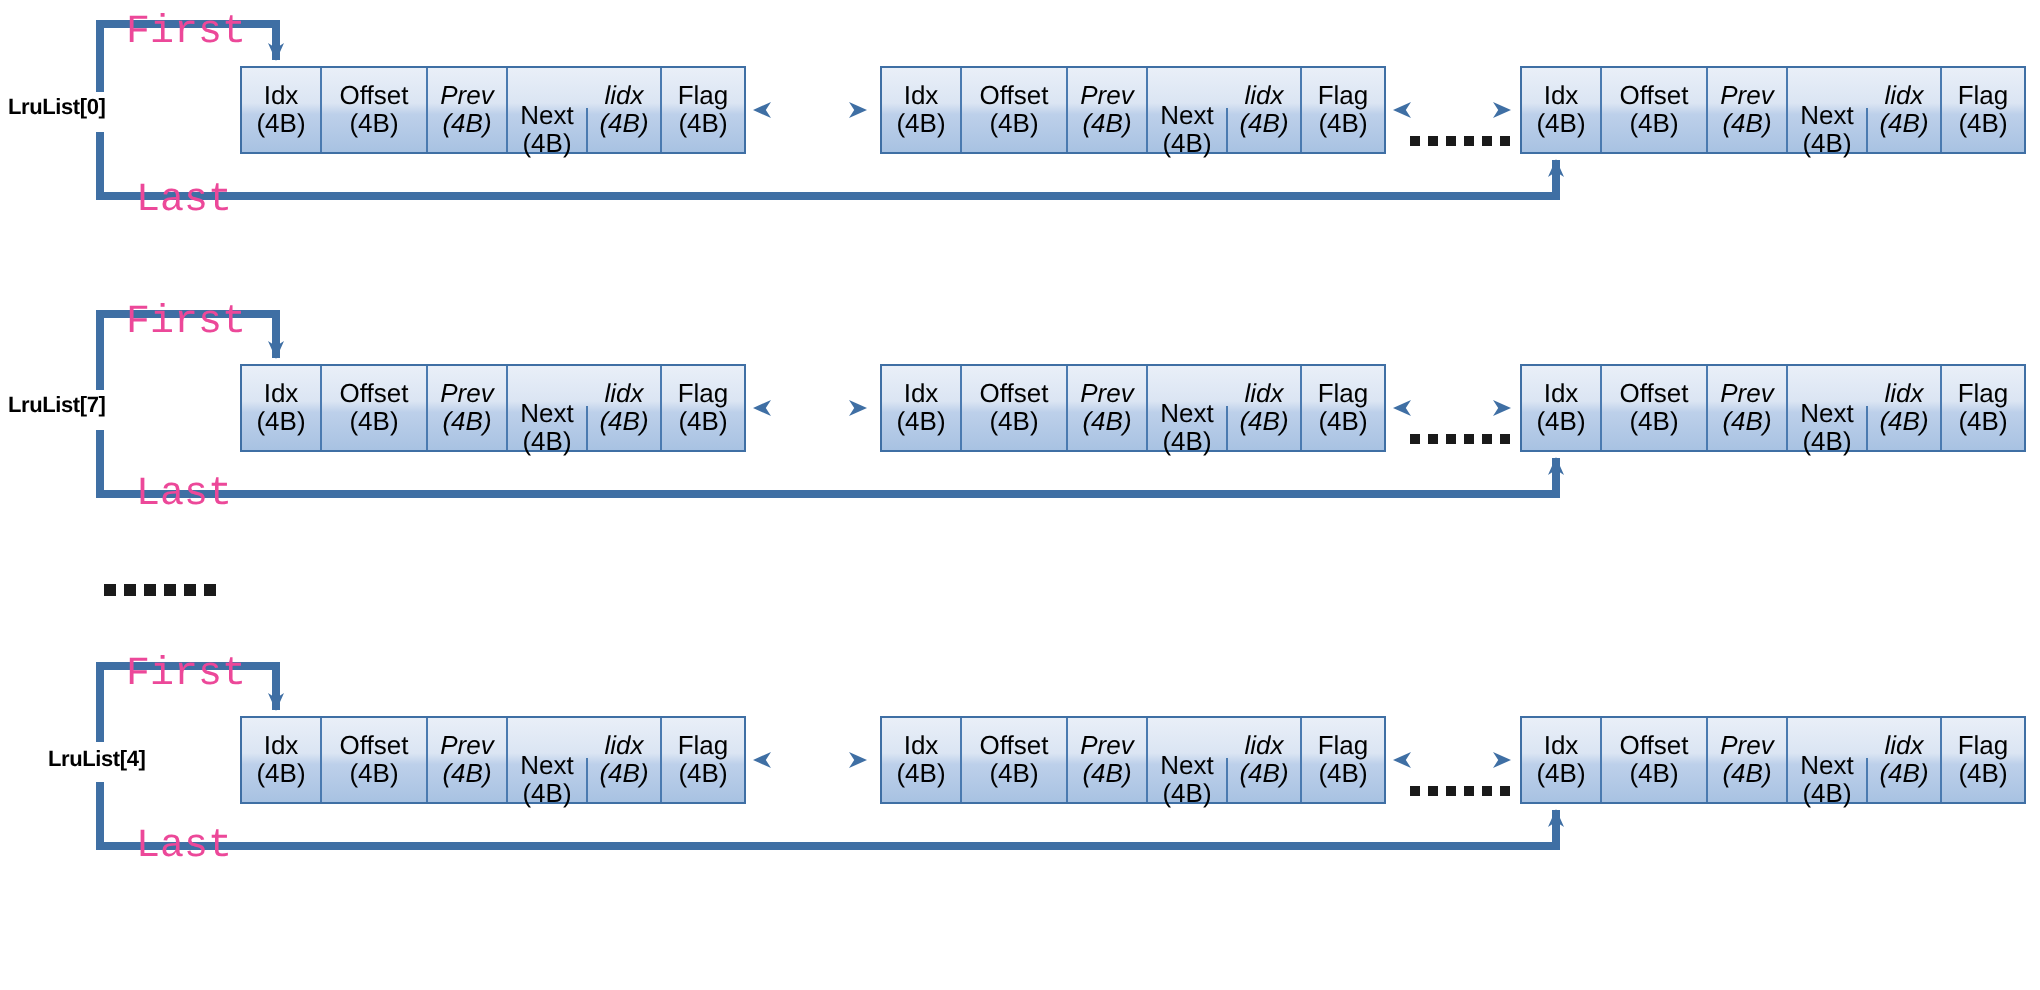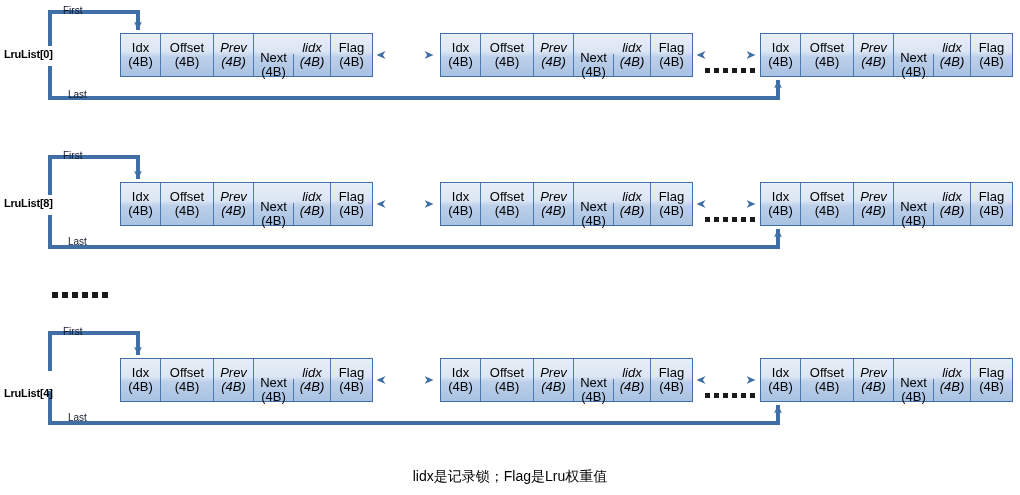--- a/index.html
+++ b/index.html
@@ -40,23 +40,24 @@
     font-size: 11px;
     font-weight: bold;
     letter-spacing: -0.2px;
     white-space: nowrap;
     color: #000;
   }
 
   
   .edge-text {
     position: absolute;
-    font-size: 10px;
-    color: #0f172a;
+    font-size: 20px;
+    color: #ec4899;
     white-space: nowrap;
+    font-family: Liberation Mono, monospace;
   }
 
   
   .node {
     position: absolute;
     height: 44px;
     display: flex;
     border: 1px solid #3f6fa4;
     box-sizing: border-box;
     background: linear-gradient(to bottom, #e9eff8 0%, #dbe5f3 42%, #bdd0ea 55%, #a8c2e2 100%);
@@ -282,21 +283,21 @@
       <i></i>
         <i></i>
         <i></i>
         <i></i>
         <i></i>
         <i></i>
     </div>
   </div>
 
   <div class="row" style="top:0px;">
-    <div class="list-label" style="top:197px;">LruList[8]</div>
+    <div class="list-label" style="top:197px;">LruList[7]</div>
 
     <div class="edge-text" style="left:63px; top:150px;">First</div>
     <div class="edge-text" style="left:68px; top:236px;">Last</div>
 
     <div class="node" style="left:120px; top:182px;">
       <div class="cell w-idx">
         <span class="c-name">Idx</span>
         <span class="c-size">(4B)</span>
       </div>
       <div class="cell w-offset">
@@ -388,21 +389,21 @@
   <div class="dots big" style="left:52px; top:292px;">
     <i></i>
       <i></i>
       <i></i>
       <i></i>
       <i></i>
       <i></i>
   </div>
 
   <div class="row" style="top:0px;">
-    <div class="list-label" style="top:387px;">LruList[4]</div>
+    <div class="list-label" style="top:374px;margin-left:20px;">LruList[4]</div>
 
     <div class="edge-text" style="left:63px; top:326px;">First</div>
     <div class="edge-text" style="left:68px; top:412px;">Last</div>
 
     <div class="node" style="left:120px; top:358px;">
       <div class="cell w-idx">
         <span class="c-name">Idx</span>
         <span class="c-size">(4B)</span>
       </div>
       <div class="cell w-offset">
@@ -484,15 +485,14 @@
     <div class="dots" style="left:705px; top:393px;">
       <i></i>
         <i></i>
         <i></i>
         <i></i>
         <i></i>
         <i></i>
     </div>
   </div>
 
-  <div class="caption" style="top:468px;">lidx是记录锁；Flag是Lru权重值</div>
 
 </div>
 
 </body></html>

